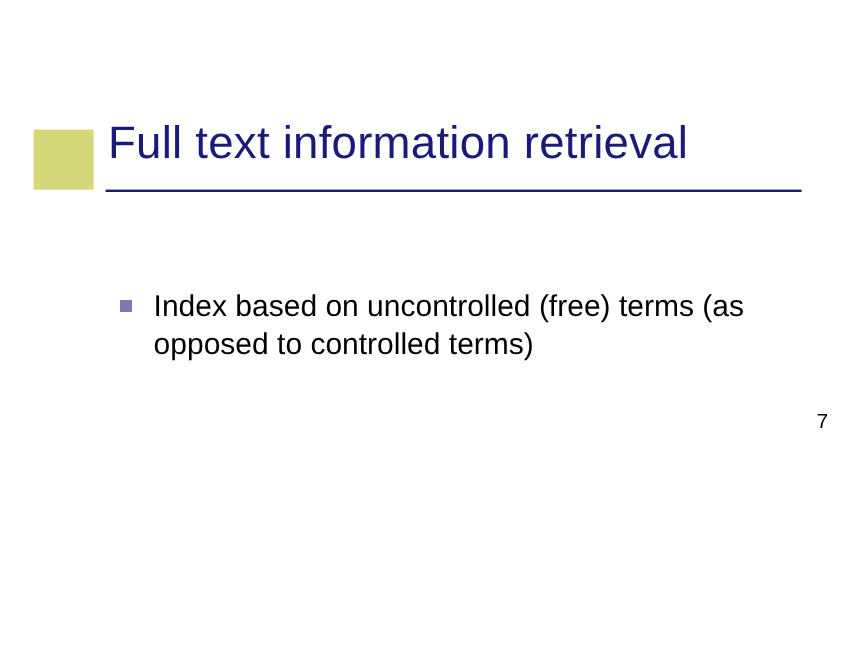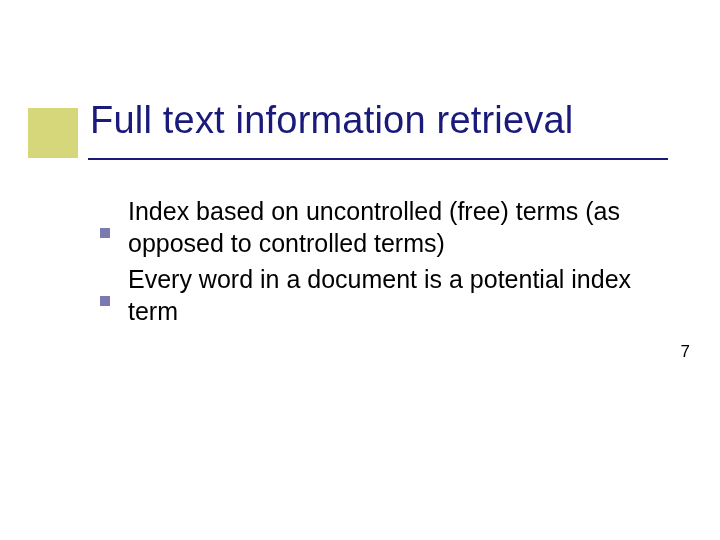--- a/index.html
+++ b/index.html
@@ -38,22 +38,23 @@
     z-index: 2;
   }
   .body {
     position: absolute;
     left: 100px;
     top: 195px;
     width: 565px;
   }
   .item {
     display: flex;
-    align-items: center;
+    align-items: flex-start;
     margin-bottom: 4px;
+    margin-top: 44px;
   }
   .bullet {
     width: 10px;
     height: 10px;
     background: #7a7ab0;
     margin-top: 11px;
     margin-right: 18px;
     flex: 0 0 10px;
   }
   .item-text {
@@ -77,20 +78,16 @@
   <div class="title-wrap">
     <h1 class="title">Full text information retrieval</h1>
   </div>
   <div class="rule"></div>
 
   <div class="body">
     <div class="item">
       <div class="bullet"></div>
       <div class="item-text">Index based on uncontrolled (free) terms (as opposed to controlled terms)</div>
     </div>
-    <div class="item">
-      <div class="bullet"></div>
-      <div class="item-text">Every word in a document is a potential index term</div>
-    </div>
   </div>
 
   <div class="page-num">7</div>
 </div>
 
 </body></html>

